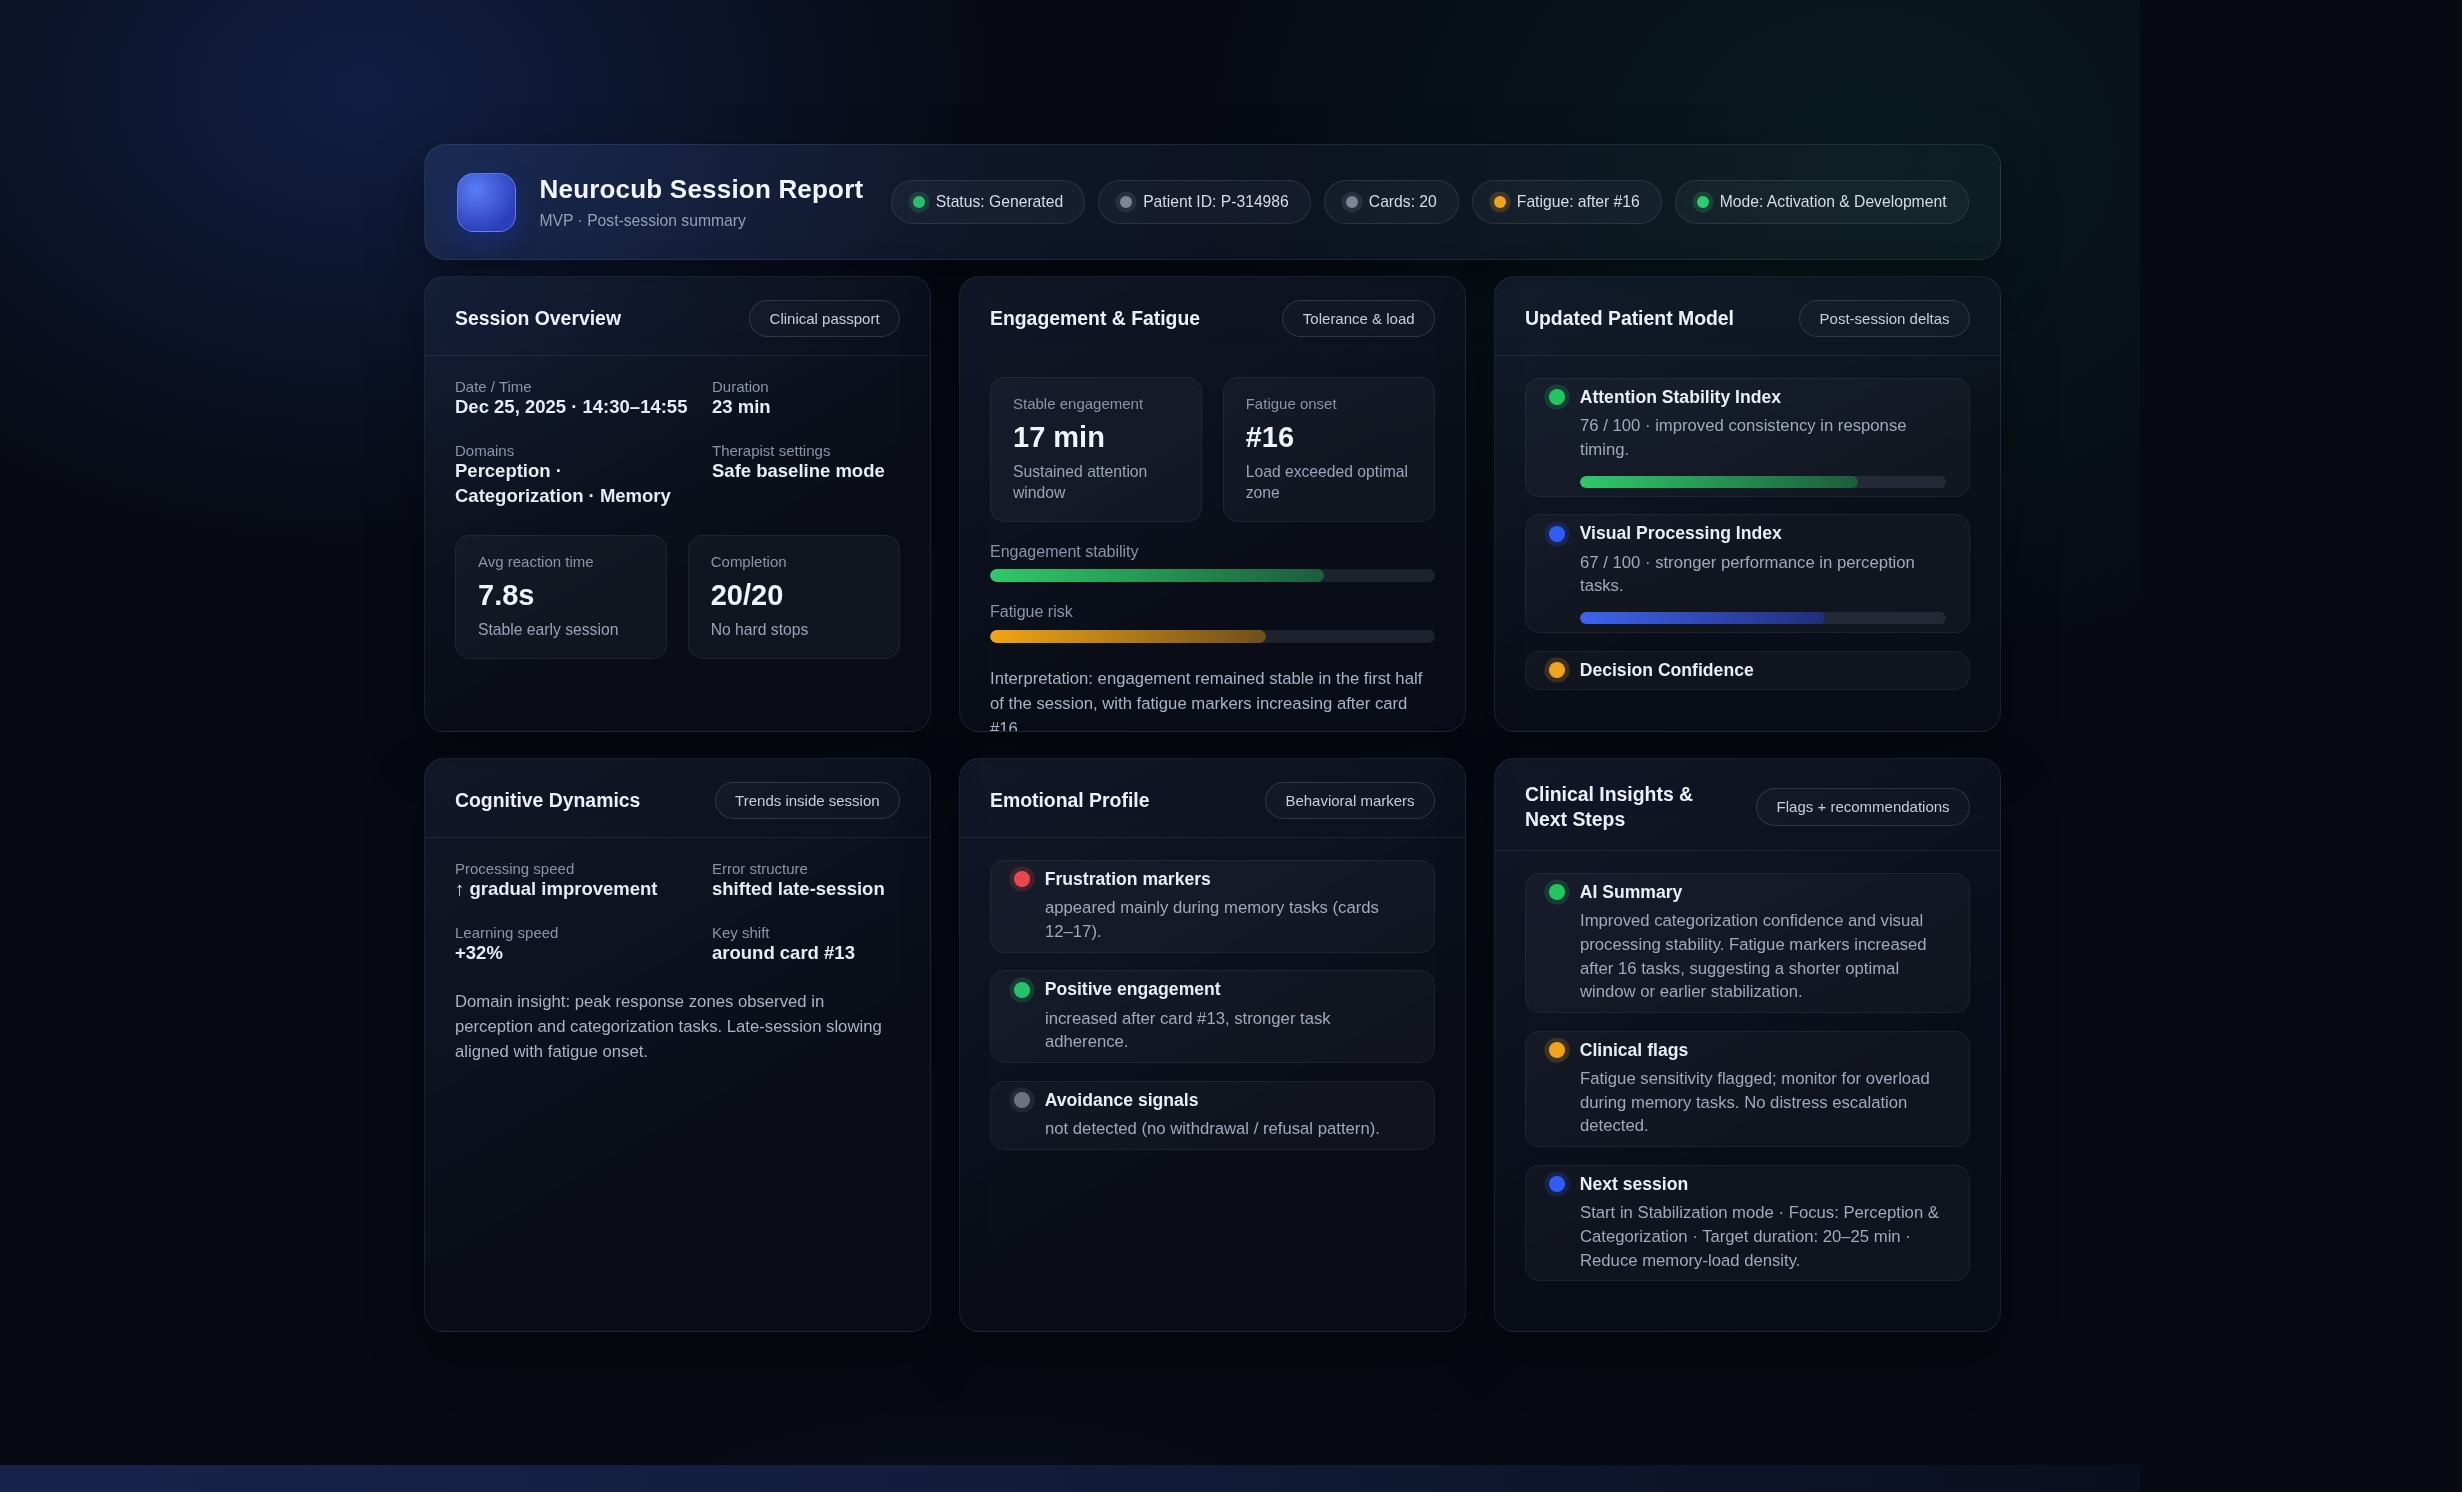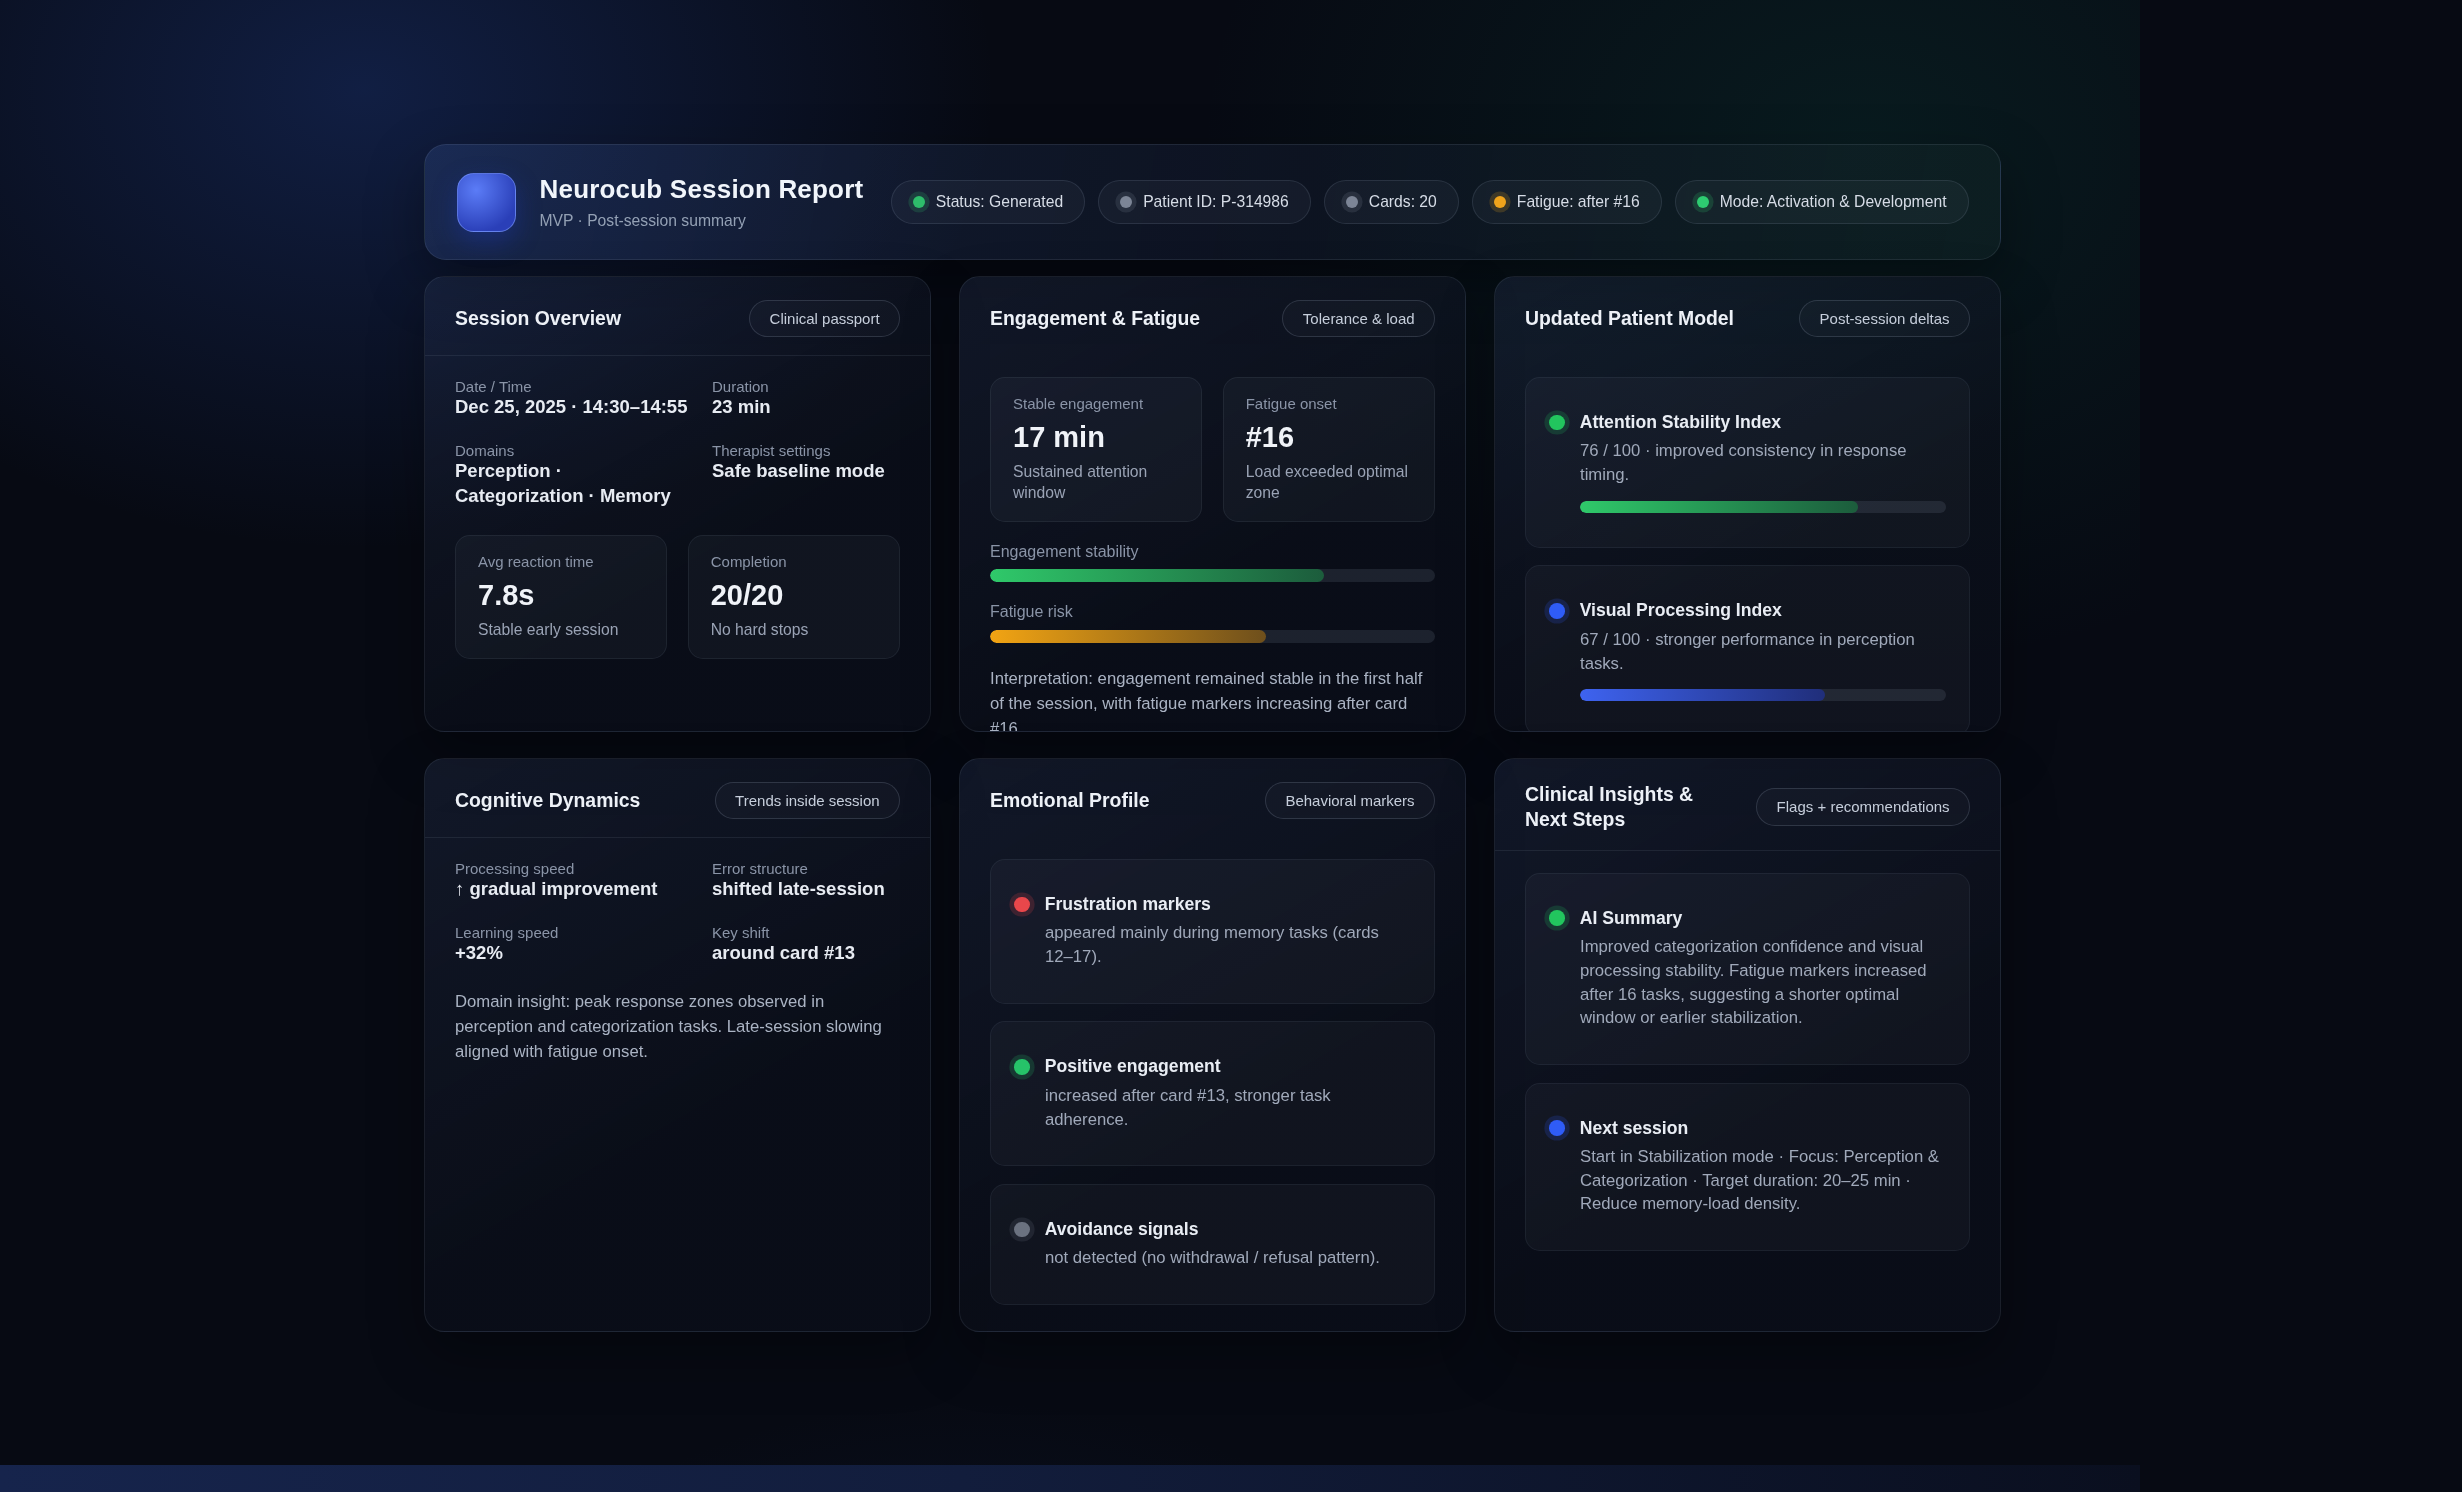--- a/index.html
+++ b/index.html
@@ -78,21 +78,21 @@
   .stat-value{font-size:29px;font-weight:700;color:#f0f3f8;margin-top:8.3px;}
   .stat-cap{font-size:15.7px;color:#9aa3b5;margin-top:7.4px;line-height:1.35;}
 
   .bar-label{font-size:16px;color:#8a94a7;margin-top:21px;}
   .bar-track{margin-top:8.3px;height:13px;border-radius:925px;background:rgba(148,163,184,0.14);overflow:hidden;}
   .bar-fill{height:100%;border-radius:925px;}
   .note{font-size:16.7px;color:#aab3c3;line-height:1.5;margin-top:23px;}
 
   .items{display:flex;flex-direction:column;gap:17.6px;}
   .item{
-    border-radius:15px;padding:34px 23px;box-sizing:border-box;
+    border-radius:15px;padding:8px 23px;box-sizing:border-box;
     background:rgba(148,163,184,0.05);border:0.9px solid rgba(148,163,184,0.09);
   }
   .item-head{display:flex;align-items:center;gap:15px;}
   .dot{width:15.7px;height:15.7px;border-radius:50%;flex:0 0 auto;}
   .item-title{font-size:17.6px;font-weight:700;color:#e9edf4;}
   .item-desc{font-size:16.7px;color:#a0a9ba;line-height:1.42;margin-left:31px;margin-top:6.5px;}
   .item-bar{margin-left:31px;margin-top:14px;height:12px;border-radius:925px;background:rgba(148,163,184,0.14);overflow:hidden;}
 </style>
 </head>
 <body>
@@ -314,20 +314,27 @@
           <div class="items">
             <div class="item">
               <div class="item-head">
                 <span class="dot" style="background: rgb(34, 197, 94); box-shadow: rgba(34, 197, 94, 0.19) 0px 0px 0px 4.6px;"></span>
                 <span class="item-title">AI Summary</span>
               </div>
               <div class="item-desc">Improved categorization confidence and visual processing stability. Fatigue markers increased after 16 tasks, suggesting a shorter optimal window or earlier stabilization.</div>
             </div>
             <div class="item">
               <div class="item-head">
+                <span class="dot" style="background: rgb(240, 164, 28); box-shadow: rgba(240, 164, 28, 0.19) 0px 0px 0px 4.6px;"></span>
+                <span class="item-title">Clinical flags</span>
+              </div>
+              <div class="item-desc">Fatigue sensitivity flagged; monitor for overload during memory tasks. No distress escalation detected.</div>
+            </div>
+            <div class="item">
+              <div class="item-head">
                 <span class="dot" style="background: rgb(47, 92, 246); box-shadow: rgba(47, 92, 246, 0.19) 0px 0px 0px 4.6px;"></span>
                 <span class="item-title">Next session</span>
               </div>
               <div class="item-desc">Start in Stabilization mode · Focus: Perception &amp; Categorization · Target duration: 20–25 min · Reduce memory-load density.</div>
             </div>
           </div>
 
         </div>
       </div>
 

